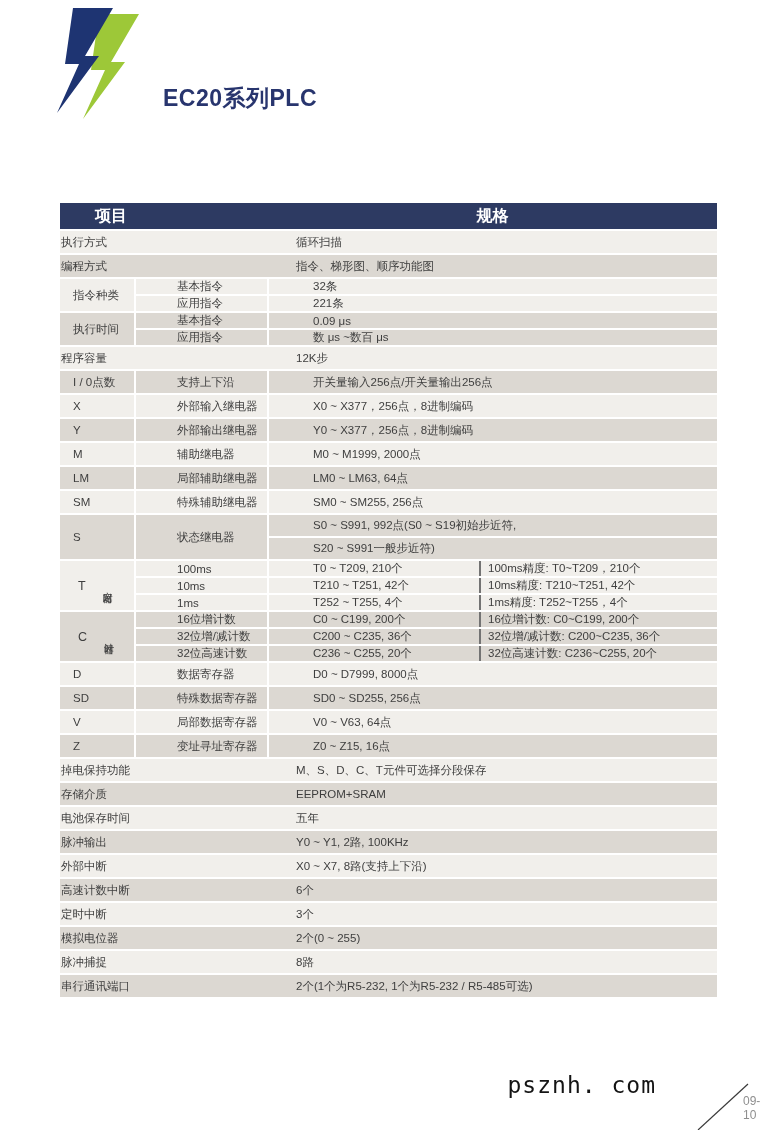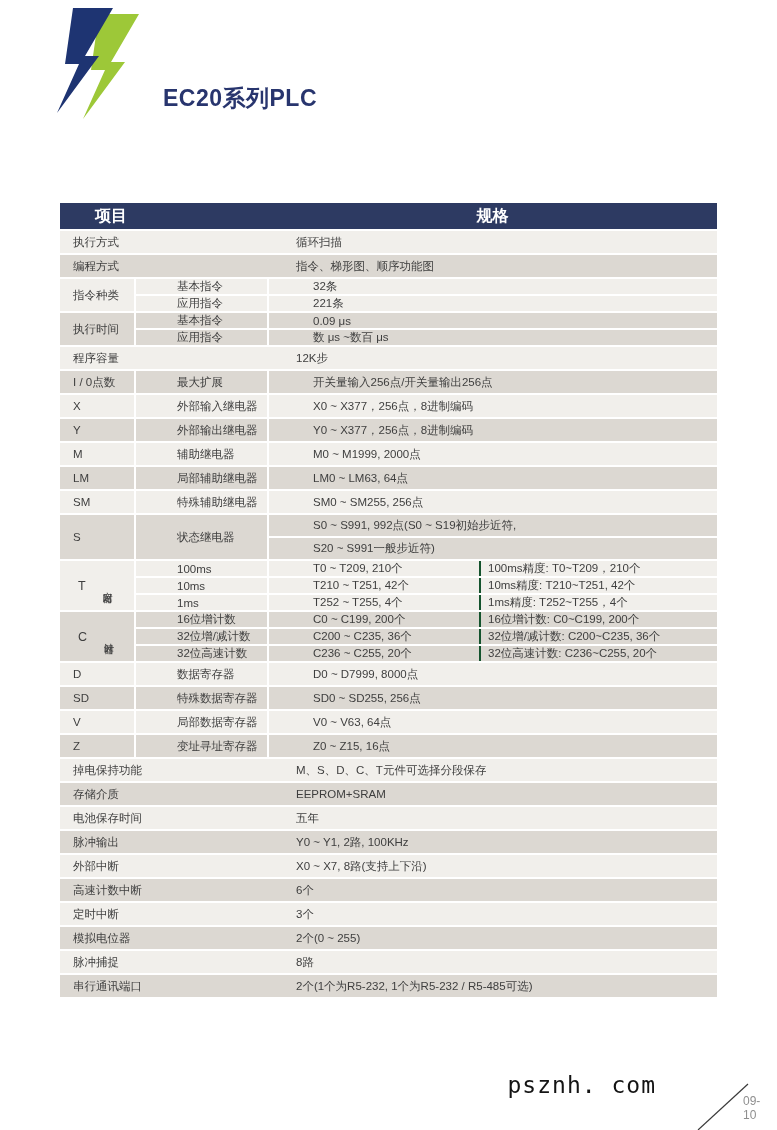--- a/index.html
+++ b/index.html
@@ -27,25 +27,25 @@
 
   td { font-size:11.5px; color:#3e3e3e; vertical-align:middle;
        border-bottom:2px solid #fff; overflow:hidden; white-space:nowrap; }
   tr.light td { background:#f1efeb; }
   tr.dark  td { background:#dcd8d2; }
   tr.single td { height:24px; }
   tr.subrow td { height:17px; }
   tr.ssub   td { height:23px; }
 
   td.label  { padding-left:13px; }
-  td.labelw { padding-left:13px; }
+  td.labelw { padding-left:1px; }
   td.sub    { padding-left:41px; border-left:2px solid #fff; }
   td.spec   { padding-left:44px; border-left:2px solid #fff; }
   td.specw  { padding-left:28px; }
-  td.spec2  { padding-left:7px;  border-left:2px solid #14532d; }
+  td.spec2  { padding-left:7px;  border-left:2px solid #737373; }
   td.dev    { padding-left:18px; }
   .devwrap { display:flex; align-items:center; }
   .dev-letter { font-size:12.5px; }
   .vert { writing-mode:vertical-rl; text-orientation:upright; font-size:10px;
           line-height:1.05; margin-left:16px; letter-spacing:1px; }
 
   
   .watermark { position:absolute; top:1072px; right:14px; font-family:"DejaVu Sans Mono",monospace;
                font-size:23px; color:#141414; letter-spacing:1px; }
   .page-num { position:absolute; top:1094px; left:743px; font-size:12px; color:#8f8f8f; }
@@ -105,21 +105,21 @@
           <tr class="dark subrow">
             <td class="sub">应用指令</td>
             <td colspan="2" class="spec">数 μs ~数百 μs</td>
           </tr>
           <tr class="light single">
             <td colspan="2" class="labelw">程序容量</td>
             <td colspan="2" class="specw">12K步</td>
           </tr>
           <tr class="dark single">
             <td class="label">I / 0点数</td>
-            <td class="sub">最大扩展</td>
+            <td class="sub">支持上下沿</td>
             <td colspan="2" class="spec">开关量输入256点/开关量输出256点</td>
           </tr>
           <tr class="light single">
             <td class="label">X</td>
             <td class="sub">外部输入继电器</td>
             <td colspan="2" class="spec">X0 ~ X377，256点，8进制编码</td>
           </tr>
           <tr class="dark single">
             <td class="label">Y</td>
             <td class="sub">外部输出继电器</td>

